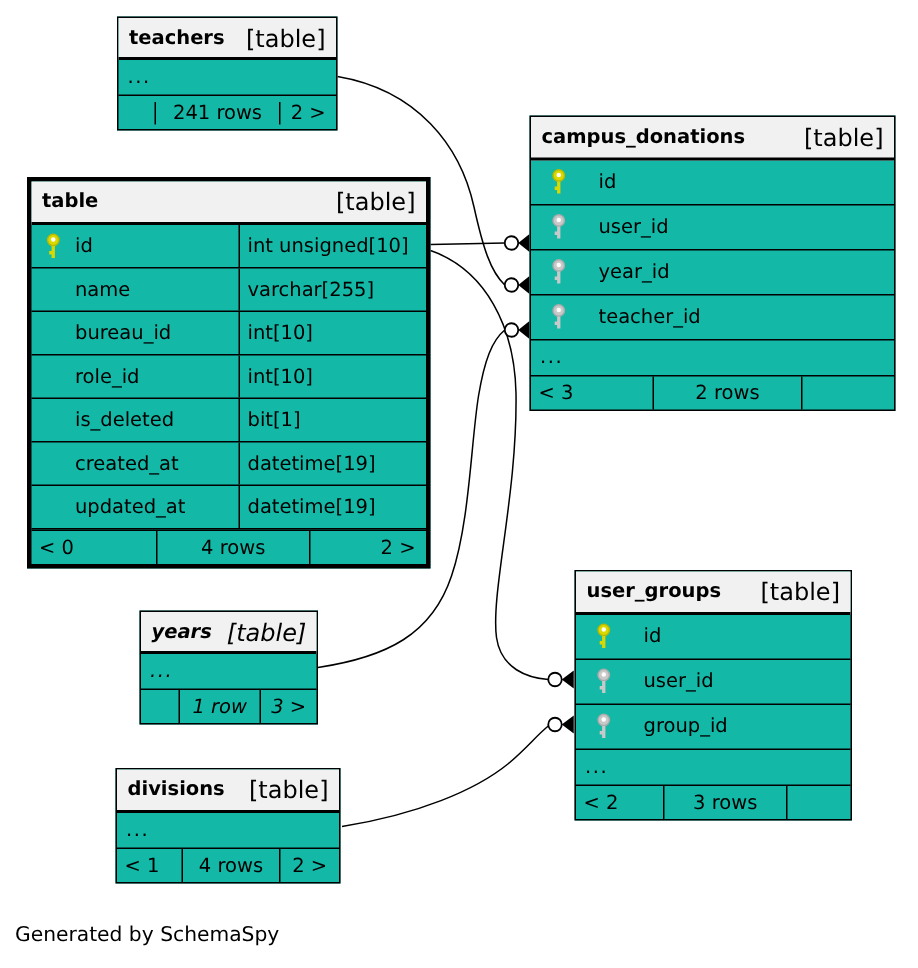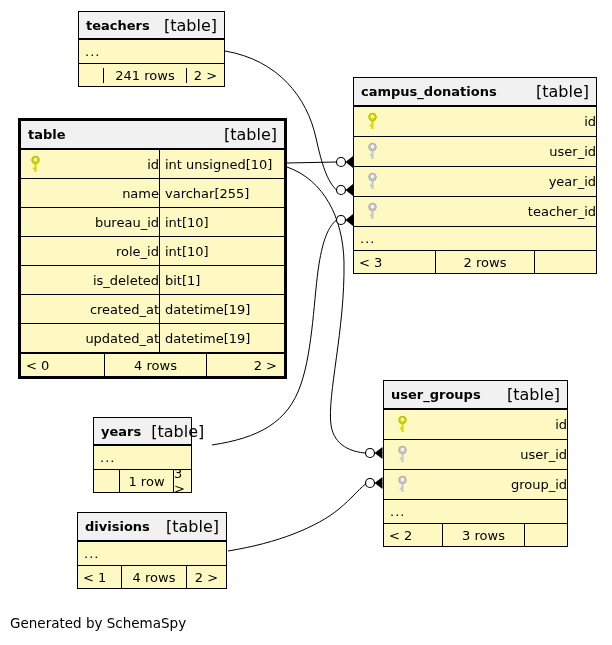--- a/index.html
+++ b/index.html
@@ -1,29 +1,29 @@
 <!DOCTYPE html>
 <html><head>
 <meta charset="utf-8">
 <style>
   html,body{margin:0;padding:0;background:#ffffff;}
   #canvas{position:relative;width:612px;height:645px;background:#ffffff;overflow:hidden;
           font-family:"DejaVu Sans","Liberation Sans",sans-serif;color:#000;}
   svg.rels{position:absolute;left:0;top:0;width:612px;height:645px;pointer-events:none;}
 
-  .tbl{position:absolute;background:#fef9c3;border:1px solid #000;box-sizing:border-box;font-size:13px;}
+  .tbl{position:absolute;background:#14b8a6;border:1px solid #000;box-sizing:border-box;font-size:13px;}
   .tbl.main{border-width:3px;}
   .hdr{display:flex;justify-content:space-between;align-items:center;
        background:#f1f1f1;border-bottom:2px solid #000;padding:0 7px;}
   .tname{font-weight:bold;font-size:13px;}
   .ttag{font-size:16px;margin-left:10px;}
   .crow{display:flex;align-items:stretch;border-bottom:1px solid #000;}
   .crow:last-of-type{border-bottom:none;}
   .cell{display:flex;align-items:center;}
-  .namecell{padding-left:8px;box-sizing:border-box;justify-content:space-between;}
+  .namecell{padding-left:8px;box-sizing:border-box;}
   .twocol .namecell{width:139px;border-right:1px solid #000;}
   .typecell{flex:1;padding-left:5px;}
   .keyslot{width:13px;height:19px;margin-right:8px;flex:0 0 13px;}
   .wide .keyslot{margin-left:4px;margin-right:20px;}
   .erow{display:flex;align-items:center;padding-left:6px;border-bottom:1px solid #000;letter-spacing:1px;}
   .ftr{display:flex;align-items:stretch;}
   .fc{display:flex;align-items:center;justify-content:center;border-left:1px solid #000;box-sizing:border-box;}
   .fc:first-child{border-left:none;}
   .fc.fl{justify-content:flex-start;padding-left:5px;}
   .fc.fr{justify-content:flex-end;padding-right:7px;}
@@ -253,21 +253,21 @@
         </span>
     </div>
     <div class="erow" style="height:23px;">...</div>
     <div class="ftr" style="height:22px;">
       <span class="fc fl" style="width:58px;">&lt; 2</span>
       <span class="fc" style="width:82px;">3 rows</span>
       <span class="fc" style="flex:1;"></span>
     </div>
   </div>
 
-  <div class="tbl" style="left:93px;top:417px;width:99px;">
+  <div class="tbl" style="left:93px;top:407px;width:119px;font-style:italic;">
     <div class="hdr" style="height:26px;">
       <span class="tname">years</span>
       <span class="ttag">[table]</span>
     </div>
     <div class="erow" style="height:23px;">...</div>
     <div class="ftr" style="height:22px;">
       <span class="fc" style="width:25px;"></span>
       <span class="fc" style="width:54px;">1 row</span>
       <span class="fc" style="flex:1;">3 &gt;</span>
     </div>

